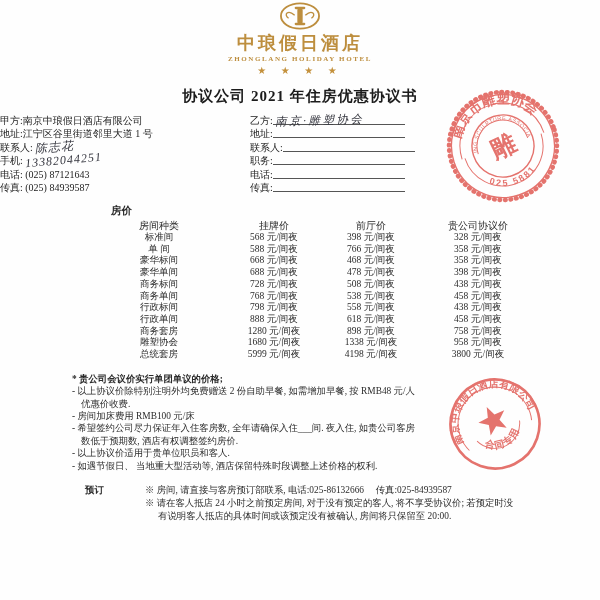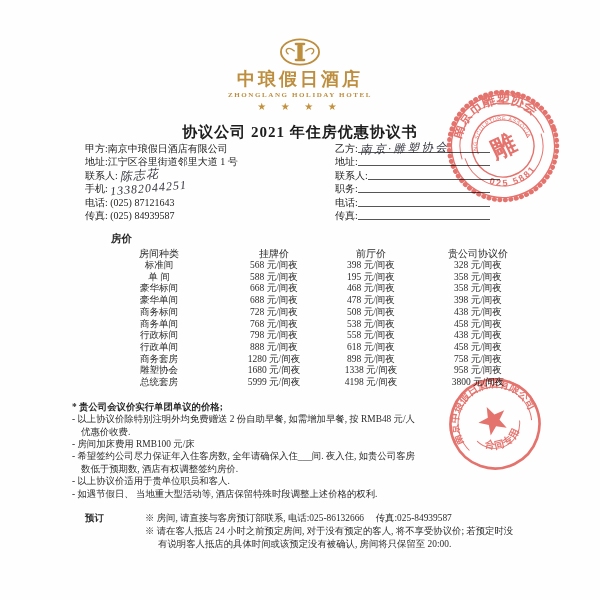--- a/index.html
+++ b/index.html
@@ -6,21 +6,21 @@
   .page{
     position:relative;
     width:600px;height:600px;
     margin:0 auto;
     background:#fefefe;
     overflow:hidden;
     font-family:"Liberation Serif","DejaVu Serif",serif;
     color:#2b2b2b;
   }
   
-  .header{ text-align:center; padding-top:36px; }
+  .header{ text-align:center; }
   .logo-wrap{ height:32px; }
   .hotel-name{
     color:#bd8e3e; font-weight:bold; font-size:18px;
     letter-spacing:3px; line-height:22px;
   }
   .hotel-name-en{
     color:#bd8e3e; font-weight:bold; font-size:7px;
     letter-spacing:1.6px; line-height:10px;
   }
   .stars{
@@ -29,21 +29,21 @@
   .doc-title{
     margin-top:8px;
     font-size:15px; font-weight:bold; color:#1c1c1c; letter-spacing:1px;
     line-height:20px;
   }
   .validity{ font-size:9.5px; color:#333; line-height:15px; }
   .validity .u{ text-decoration:underline; text-underline-offset:2px; }
 
   
   .party{
-    display:flex; padding-left:85px;
+    display:flex; margin-top:8px; 
   }
   .party-col{ font-size:10px; line-height:13.4px; }
   .party-col.a{ width:250px; }
   .party-col.b{ width:230px; }
   .prow{ white-space:nowrap; height:13.4px; }
   .plabel{ color:#222; }
   .pvalue{ color:#222; }
   .pblank{
     display:inline-block; width:132px; height:10px;
     border-bottom:1px solid #555; vertical-align:baseline;
@@ -160,21 +160,21 @@
     <div>
         <div class="trow">
         <span class="c1">标准间</span>
         <span class="c2">568 元/间夜</span>
         <span class="c3">398 元/间夜</span>
         <span class="c4">328 元/间夜</span>
       </div>
         <div class="trow">
         <span class="c1">单  间</span>
         <span class="c2">588 元/间夜</span>
-        <span class="c3">195 元/间夜</span>
+        <span class="c3">766 元/间夜</span>
         <span class="c4">358 元/间夜</span>
       </div>
         <div class="trow">
         <span class="c1">豪华标间</span>
         <span class="c2">668 元/间夜</span>
         <span class="c3">468 元/间夜</span>
         <span class="c4">358 元/间夜</span>
       </div>
         <div class="trow">
         <span class="c1">豪华单间</span>

